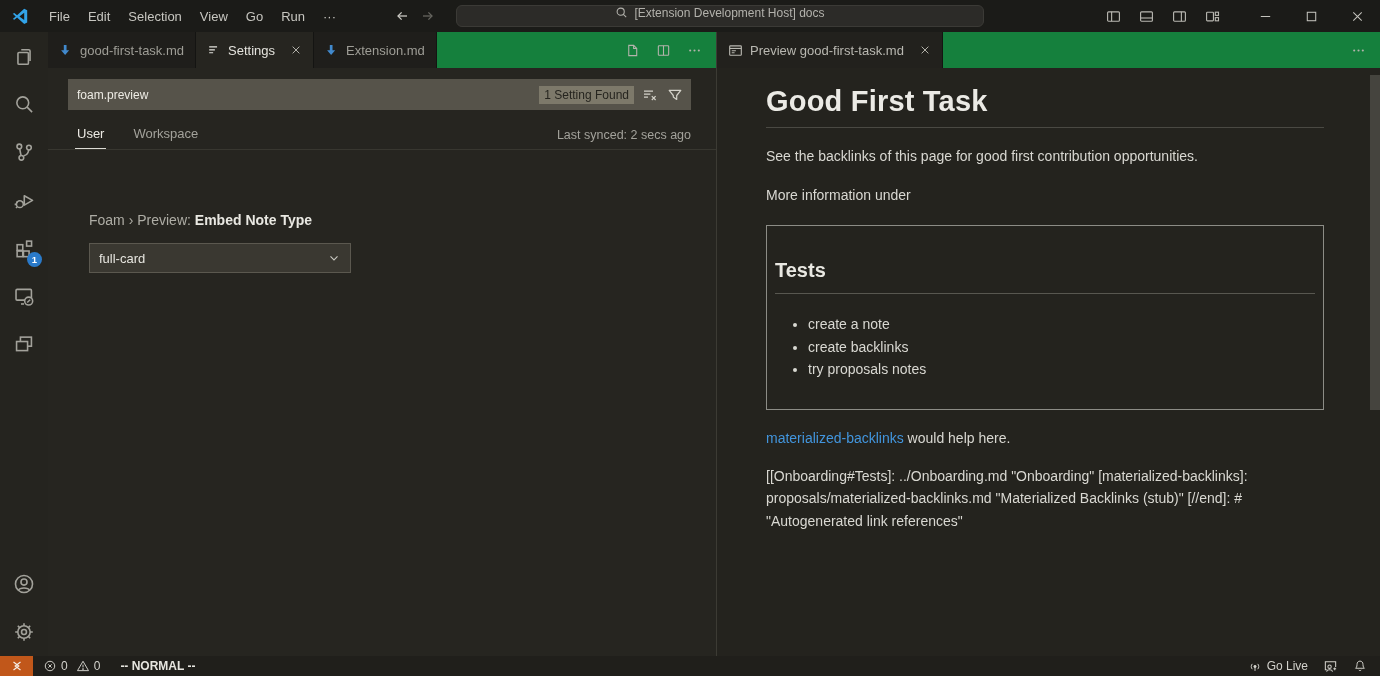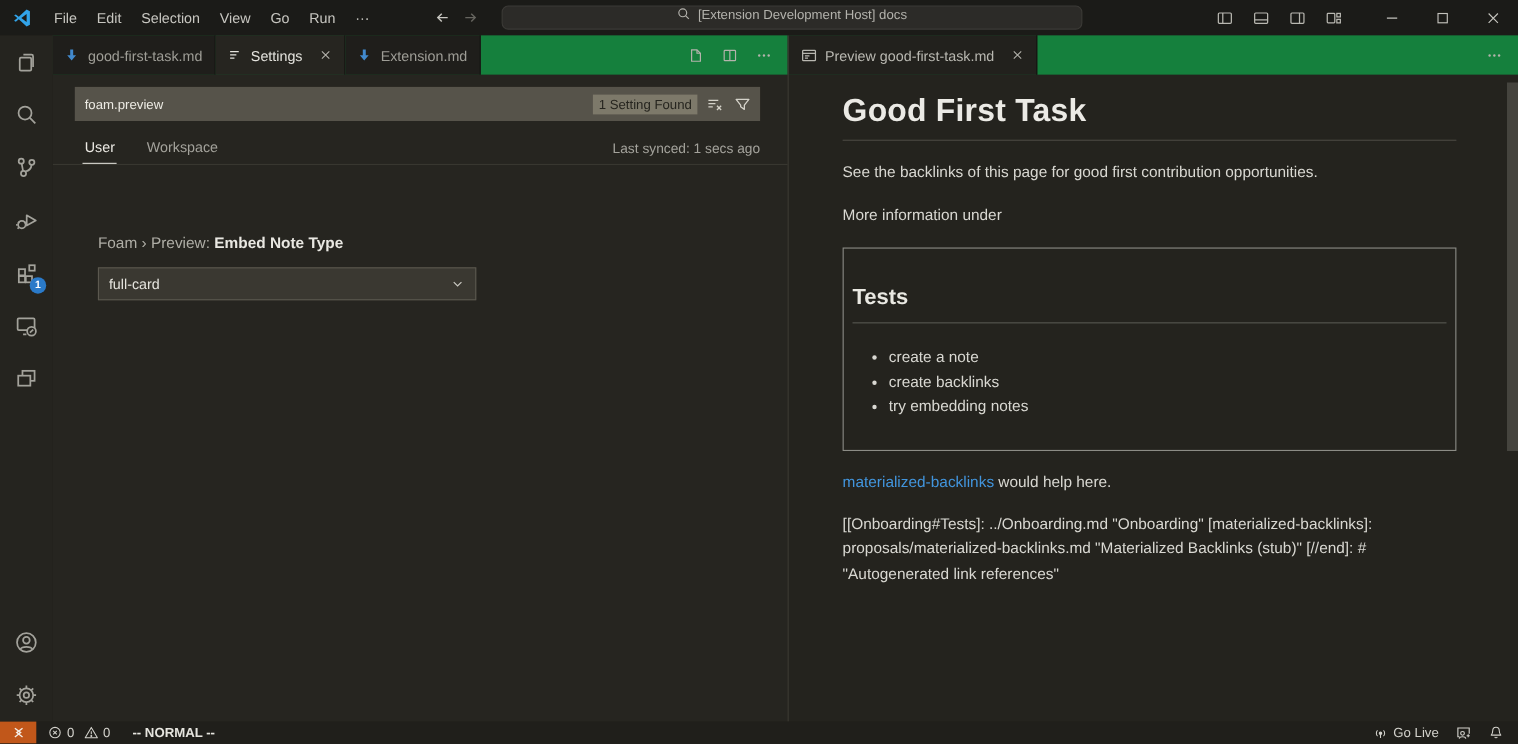--- a/index.html
+++ b/index.html
@@ -60,21 +60,21 @@
   .search-icons { display:flex; align-items:center; gap:9px; color:#d4d2c9; }
   .scope-row { position:absolute; top:52px; left:0; right:0; height:30px; display:flex; align-items:center;
                padding:0 25px 0 27px; border-bottom:1px solid #383730; font-size:13px; }
   .scope-tab { margin-right:25px; padding:5px 2px 7px 2px; color:#a3a29b; }
   .scope-tab.active { color:#eceae4; border-bottom:1.5px solid #dcdbd4; }
   .last-synced { margin-left:auto; color:#a3a29b; font-size:12.5px; }
   .setting-item { position:absolute; top:144px; left:41px; }
   .setting-title { font-size:14px; }
   .setting-cat  { color:#aeada5; }
   .setting-name { color:#e9e8e2; font-weight:bold; }
-  .setting-select { margin-top:15px; width:344px; height:27px; background:#3a3831; border:1px solid #5b584f;
+  .setting-select { margin-top:15px; width:262px; height:27px; background:#3a3831; border:1px solid #5b584f;
                     display:flex; align-items:center; padding:14px 9px; font-size:13px; color:#e6e5df; }
   .setting-select .chev { margin-left:auto; color:#c9c8c1; }
 
   
   .preview-body { position:absolute; top:36px; left:0; right:0; bottom:0; background:#24231e; overflow:hidden; }
   .pv-scrollbar { position:absolute; right:0; top:7px; width:10px; height:335px; background:#45443e; }
   .pv-content { position:absolute; left:49px; top:0; width:558px; color:#d9d8d2; }
   .pv-h1 { margin-top:17px; font-size:29px; font-weight:600; color:#ebeae5; letter-spacing:0.2px;
            padding-bottom:9px; border-bottom:1px solid #4a4943; }
   .pv-p { font-size:14px; line-height:22px; margin-top:17px; }
@@ -313,21 +313,21 @@
         <span>
           <svg width="16" height="16" viewBox="0 0 16 16" fill="none" stroke="currentColor" stroke-width="1.2" stroke-linejoin="round">
             <path d="M2.2 3.4 H13.8 L9.7 8.5 V12.4 L6.3 10.1 V8.5 Z"></path>
           </svg>
         </span>
       </span>
     </div>
     <div class="scope-row">
       <span class="scope-tab active">User</span>
       <span class="scope-tab">Workspace</span>
-      <span class="last-synced">Last synced: 1 secs ago</span>
+      <span class="last-synced">Last synced: 2 secs ago</span>
     </div>
     <div class="setting-item">
       <div class="setting-title">
         <span class="setting-cat">Foam › Preview: </span><span class="setting-name">Embed Note Type</span>
       </div>
       <div class="setting-select">
         <span>full-card</span>
         <span class="chev">
           <svg width="14" height="14" viewBox="0 0 16 16" fill="none" stroke="currentColor" stroke-width="1.3">
               <path d="M4 6.2 8 10.2 12 6.2"></path>
@@ -369,21 +369,21 @@
   <div class="preview-body">
     <div class="pv-content">
       <h1 class="pv-h1">Good First Task</h1>
       <p class="pv-p">See the backlinks of this page for good first contribution opportunities.</p>
       <p class="pv-p">More information under</p>
       <div class="pv-card">
         <div class="pv-h2">Tests</div>
         <ul>
           <li>create a note</li>
           <li>create backlinks</li>
-          <li>try embedding notes</li>
+          <li>try proposals notes</li>
         </ul>
       </div>
       <p class="pv-p"><span class="pv-link">materialized-backlinks</span><span> would help here.</span></p>
       <p class="pv-refs">[[Onboarding#Tests]: ../Onboarding.md "Onboarding" [materialized-backlinks]: proposals/materialized-backlinks.md "Materialized Backlinks (stub)" [//end]: # "Autogenerated link references"</p>
     </div>
     <div class="pv-scrollbar"></div>
   </div>
 </div>
 
 <div class="statusbar">

